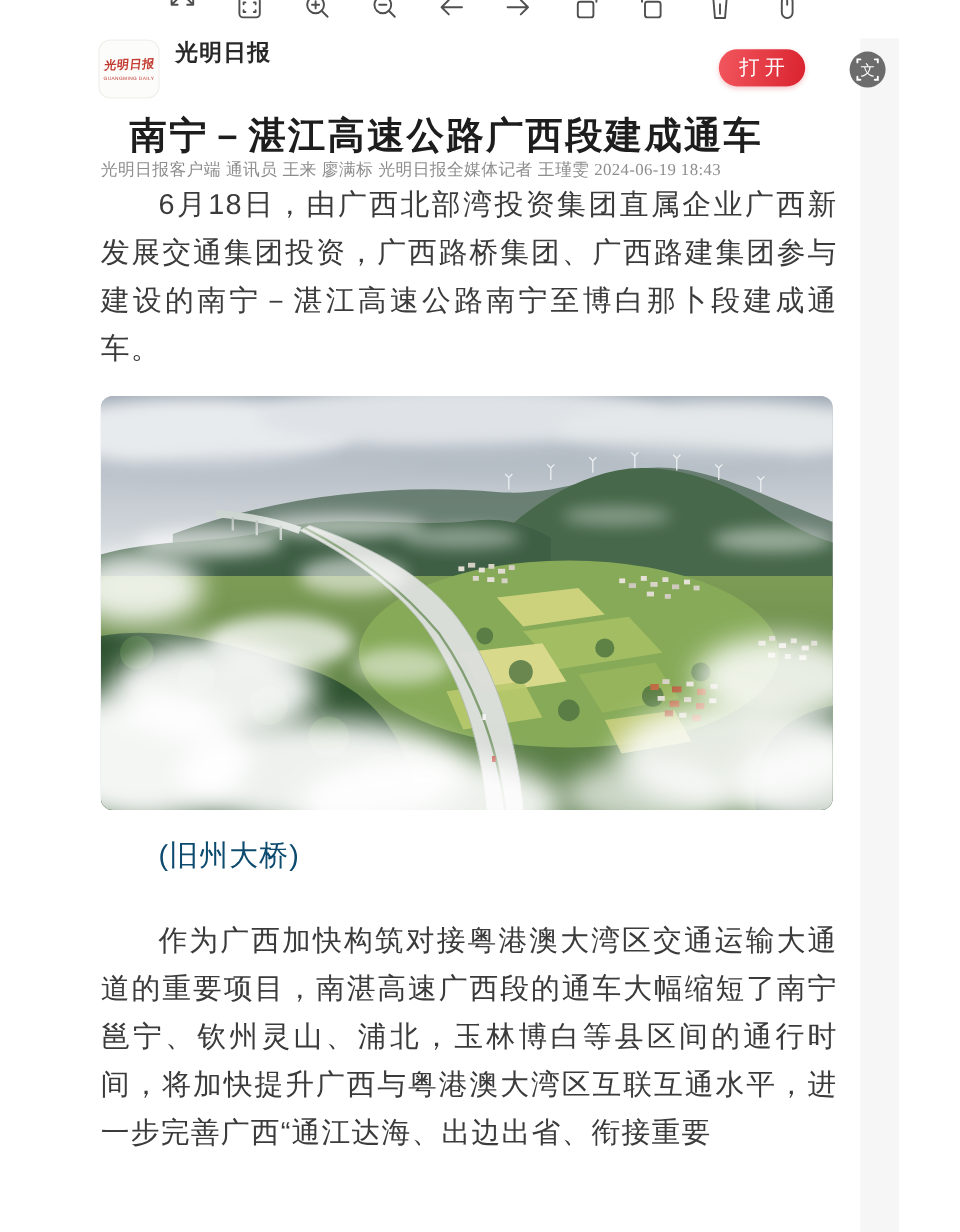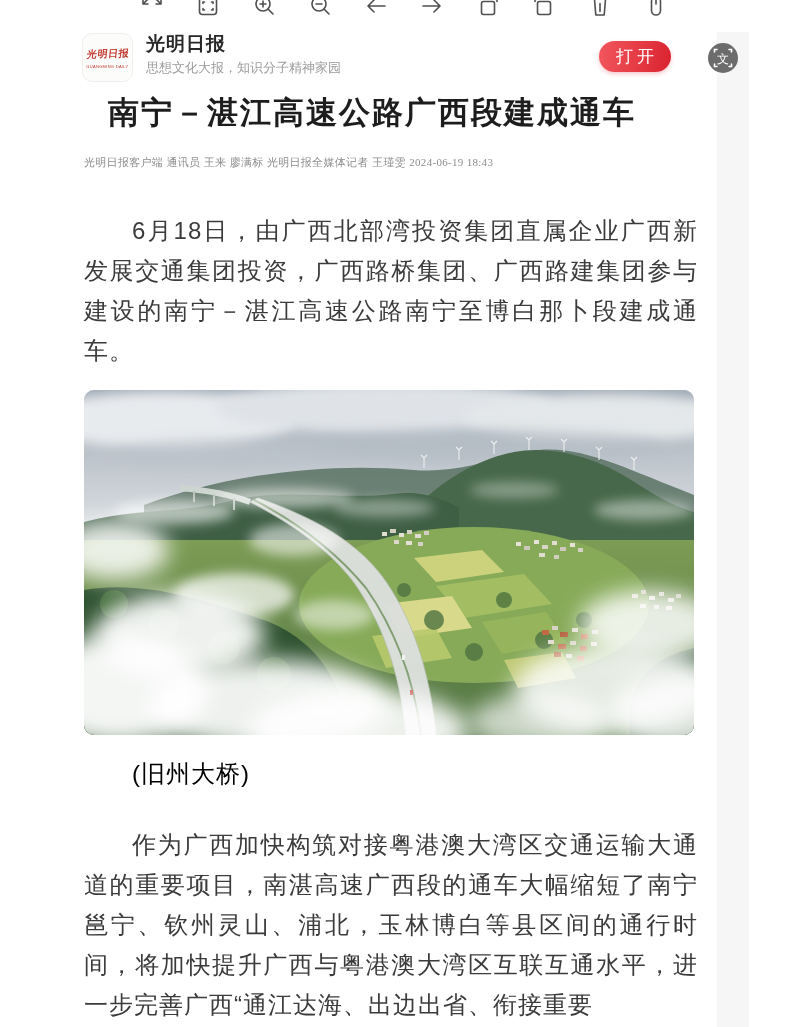--- a/index.html
+++ b/index.html
@@ -41,29 +41,29 @@
   }
   .translate-btn {
     position:absolute; left:708px; top:15px; width:30px; height:30px; border-radius:50%;
     background:#6c6c6c; z-index:4; cursor:pointer;
     display:flex; align-items:center; justify-content:center;
   }
 
   
   .article { position:absolute; left:84px; top:93px; width:614px; z-index:2; }
   .title { font-size:31px; font-weight:600; color:#1d1d1d; line-height:40px; letter-spacing:2px; white-space:nowrap;margin-left:24px; }
-  .byline { margin-top:22px; font-size:11px; color:#8d8d8d; letter-spacing:.3px; white-space:nowrap; }
+  .byline { font-size:14px; color:#8d8d8d; letter-spacing:.3px; white-space:nowrap; }
   .byline .dt { font-family:"Liberation Serif", serif; color:#8d8d8d; }
-  .para { margin-top:41px; font-size:24px; color:#3b3b3b; line-height:40px; text-align:justify; text-indent:2em; letter-spacing:1px; }
+  .para { font-size:24px; color:#3b3b3b; line-height:40px; text-align:justify; text-indent:2em; letter-spacing:1px; }
   .photo {
     margin-top:19px; width:610px; height:345px; border-radius:10px; overflow:hidden;
     background:#c7cdd2; cursor:pointer;
   }
   .photo svg { display:block; width:610px; height:345px; }
-  .caption { margin-top:19px; font-size:24px; color:#000000; line-height:40px; text-indent:2em; letter-spacing:1px; }
+  .caption { margin-top:19px; font-size:24px; color:#0c4a6e; line-height:40px; text-indent:2em; letter-spacing:1px; }
   .para2 { margin-top:31px; }
 </style>
 </head>
 <body>
 
 <div class="toolbar">
   <span class="tool" style="left:139px">
     <svg viewBox="0 0 26 26">
         <path d="M11 4 L4 11 M4 6 V11 H9 M15 4 L22 11 M22 6 V11 H17"></path>
       </svg>
@@ -122,21 +122,20 @@
 </div>
 
 <div class="scroll-strip"></div>
 
 <div class="appbar">
   <div class="logo">
     <span class="logo-cn">光明日报</span>
     <span class="logo-en">GUANGMING DAILY</span>
   </div>
   <div class="app-name">光明日报</div>
-  <div class="app-sub">思想文化大报，知识分子精神家园</div>
   <button class="open-btn">打开</button>
   <div class="translate-btn">
     <svg viewBox="0 0 30 30" width="30" height="30">
       <path d="M9 6.5 H6.5 V9 M21 6.5 H23.5 V9 M6.5 21 V23.5 H9 M23.5 21 V23.5 H21" stroke="#ffffff" stroke-width="1.6" fill="none" stroke-linecap="round"></path>
       <text x="15" y="19.5" font-size="12" fill="#ffffff" text-anchor="middle">文</text>
     </svg>
   </div>
 </div>
 
 <div class="article">

